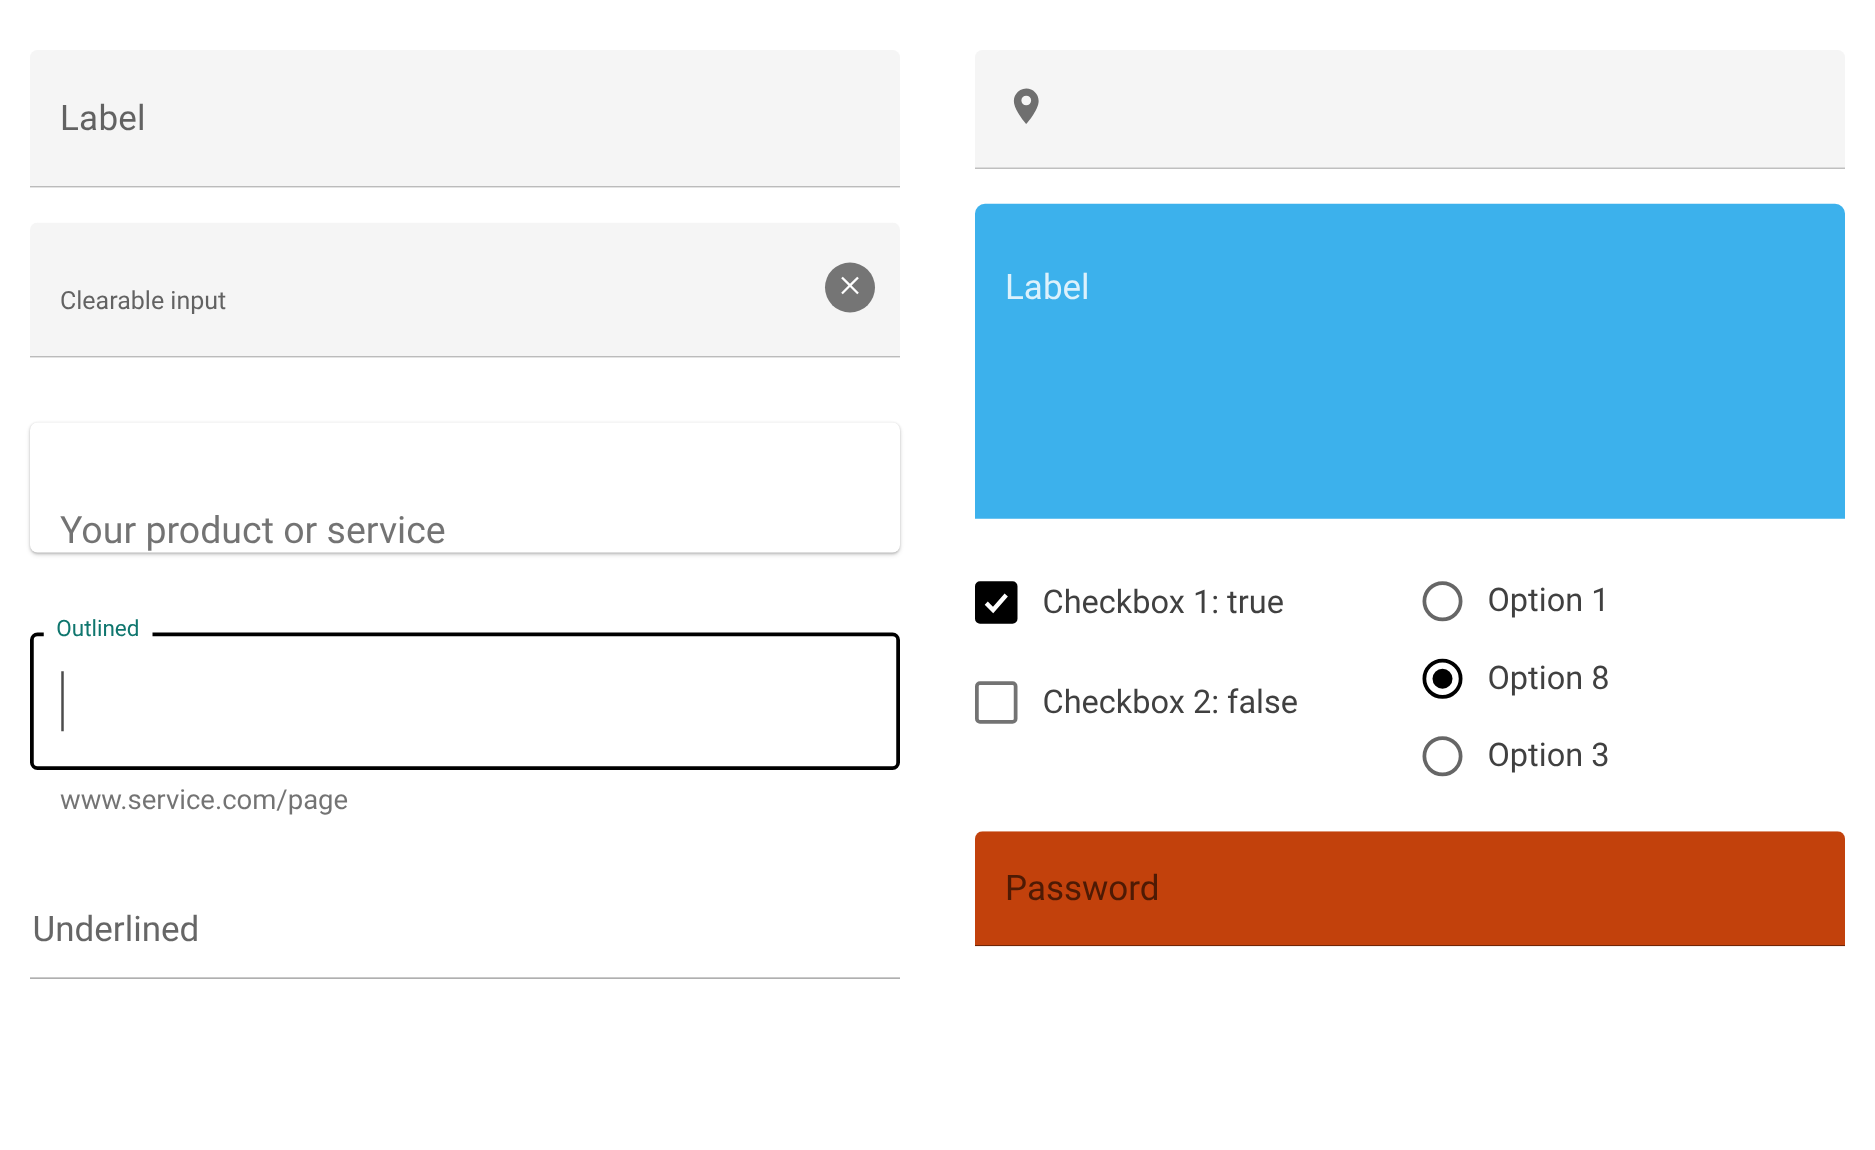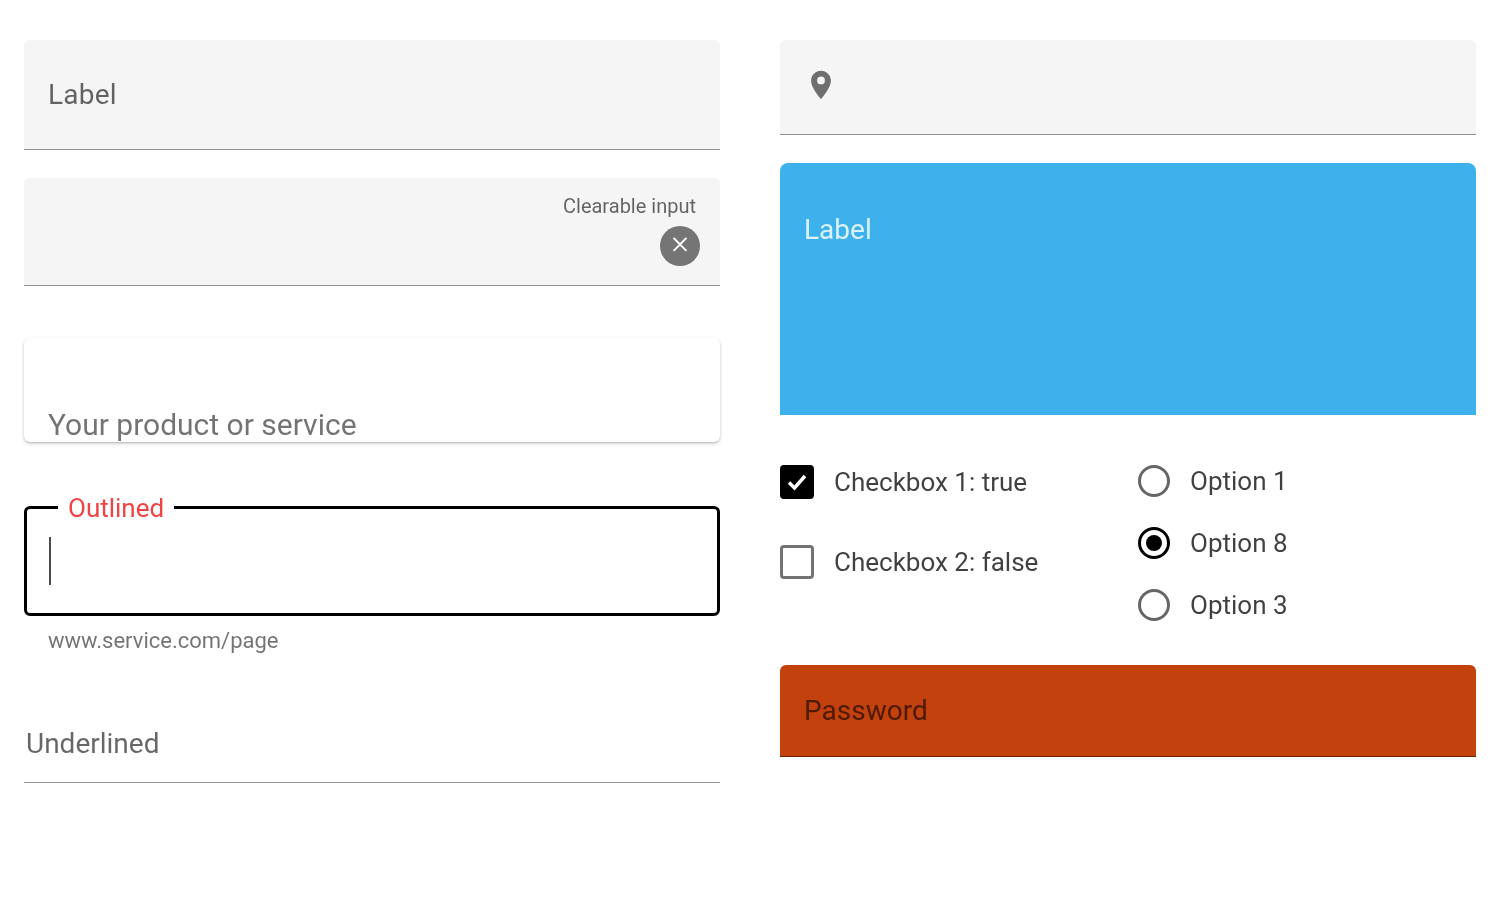--- a/index.html
+++ b/index.html
@@ -37,22 +37,21 @@
     position: relative;
   }
   .filled .label-text {
     color: rgba(0,0,0,0.6);
     font-size: 28px;
     letter-spacing: 0.2px;
   }
   .filled.clearable {
     height: 108px;
     padding-top: 8px;
-    align-items: flex-end;
-    flex-direction: column;
+    align-items: center;
   }
   .filled.clearable .mini-label {
     color: rgba(0,0,0,0.6);
     font-size: 20px;
     margin-top: 8px;
   }
   .filled.clearable .row-inner {
     display: flex;
     align-items: center;
     width: 100%;
@@ -92,25 +91,25 @@
     border: 3px solid #000;
     border-radius: 6px;
     position: relative;
     display: flex;
     align-items: center;
     padding: 0 22px;
   }
   .outlined .notch {
     position: absolute;
     top: -16px;
-    left: 31px;
+    left: 8px;
     background: #fff;
     padding: 0 10px;
-    font-size: 26px;
-    color: #ef4444;
+    font-size: 18px;
+    color: #0f766e;
   }
   .outlined .caret {
     width: 2px;
     height: 48px;
     background: rgba(0,0,0,0.7);
   }
   .hint {
     color: rgba(0,0,0,0.55);
     font-size: 22px;
     padding: 12px 24px 0 24px;

